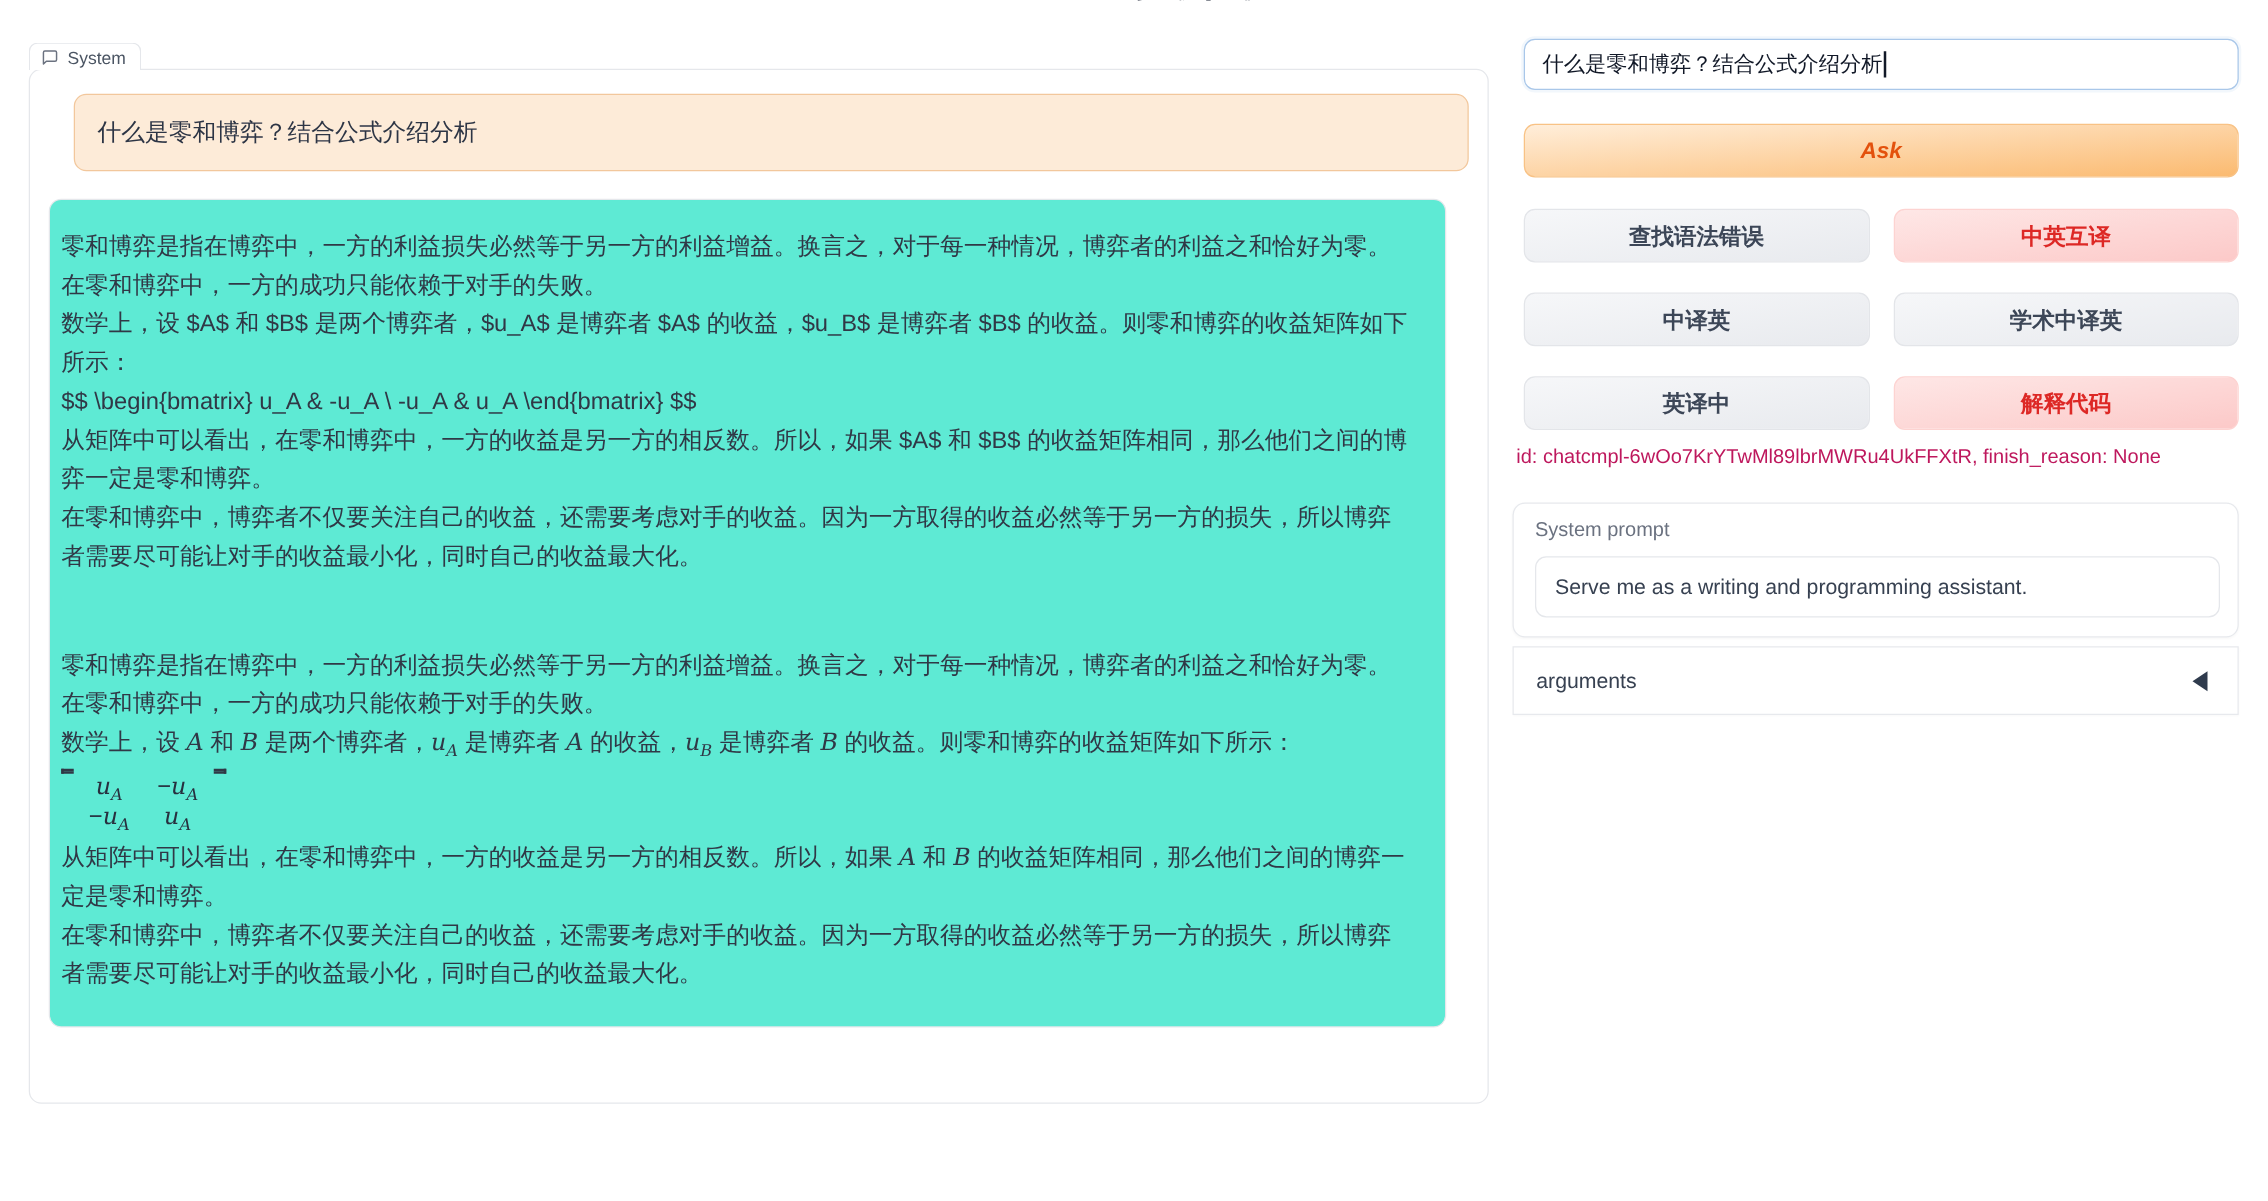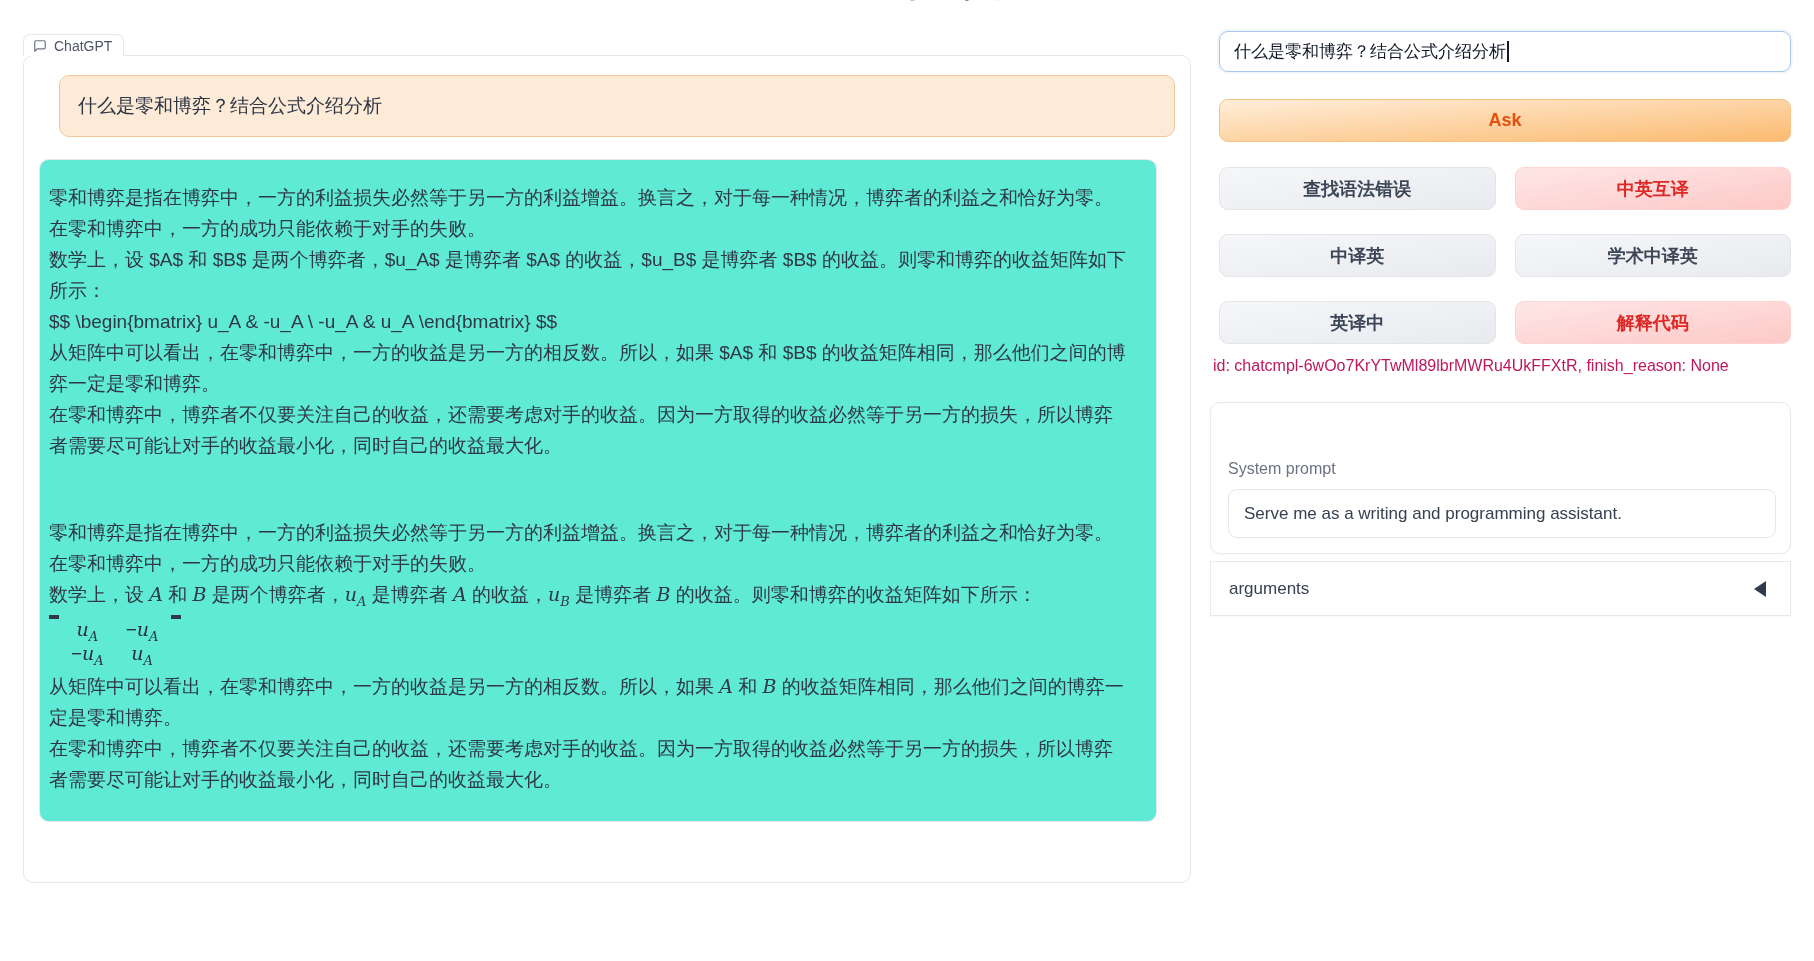--- a/index.html
+++ b/index.html
@@ -54,35 +54,36 @@
     white-space:nowrap;overflow:hidden;
   }
   .caret{display:inline-block;width:2px;height:21px;background:#111827;margin-left:1px;}
   .ask-btn{
     margin:27px 0 0 9px;width:572px;height:43px;box-sizing:border-box;
     border:1px solid #f8c285;border-radius:9px;
     background:linear-gradient(to bottom right,#ffeeda 0%,#fbba70 100%);
     color:#e3510d;font-weight:700;font-size:18px;
     display:flex;align-items:center;justify-content:center;cursor:pointer;
     font-family:"Liberation Sans","DejaVu Sans",sans-serif;
+    font-style:italic;
   }
   .quick-grid{margin:25px 0 0 9px;width:572px;display:grid;grid-template-columns:1fr 1fr;column-gap:19px;row-gap:24px;}
   .qbtn{
     height:43px;border-radius:9px;font-weight:700;font-size:18px;
     display:flex;align-items:center;justify-content:center;cursor:pointer;box-sizing:border-box;
     font-family:"Liberation Sans","DejaVu Sans",sans-serif;
   }
   .qbtn.gray{background:linear-gradient(to bottom right,#f6f7f9 0%,#e8eaee 100%);border:1px solid #e3e5e9;color:#3c4657;}
   .qbtn.red{background:linear-gradient(to bottom right,#fee7e6 0%,#fcc9c8 100%);border:1px solid #fdd3d1;color:#dd2825;}
   .status-line{margin:13px 0 0 3px;height:20px;font-size:16px;color:#be185d;white-space:nowrap;}
   .system-box{
     margin-top:25px;width:581px;box-sizing:border-box;border:1px solid #e7e9ed;border-radius:10px;
     background:#fff;padding:13px 14px 15px 17px;box-shadow:0 1px 2px rgba(0,0,0,0.03);
   }
-  .system-label{font-size:16px;color:#6b7280;margin-bottom:11px;margin-top:44px;}
+  .system-label{font-size:16px;color:#6b7280;margin-bottom:11px;}
   .system-input{
     border:1px solid #e5e7eb;border-radius:9px;height:47px;display:flex;align-items:center;
     padding:0 15px;font-size:17px;color:#374151;background:#fff;
   }
   .accordion{
     margin-top:7px;width:581px;height:55px;box-sizing:border-box;border:1px solid #e7e9ed;border-radius:0;
     background:#fff;display:flex;align-items:center;justify-content:space-between;
     padding:0 24px 0 18px;cursor:pointer;box-shadow:0 1px 2px rgba(0,0,0,0.03);
   }
   .accordion-label{font-size:17px;color:#374151;}
@@ -93,21 +94,21 @@
 
 <div class="partial-title">ChatGPT 学术优化</div>
 
 <div class="chat-panel">
   <div class="chat-label">
     <span style="display:flex;">
       <svg width="14" height="14" viewBox="0 0 24 24" fill="none" stroke="#6b7280" stroke-width="2" stroke-linejoin="round">
         <path d="M21 15a2 2 0 0 1-2 2H7l-4 4V5a2 2 0 0 1 2-2h14a2 2 0 0 1 2 2z"></path>
       </svg>
     </span>
-    <span>ChatGPT</span>
+    <span>System</span>
   </div>
 
   <div class="user-row">
     <div class="user-bubble">
       <span>什么是零和博弈？结合公式介绍分析</span>
     </div>
   </div>
 
   <div class="bot-row">
     <div class="bot-bubble">

